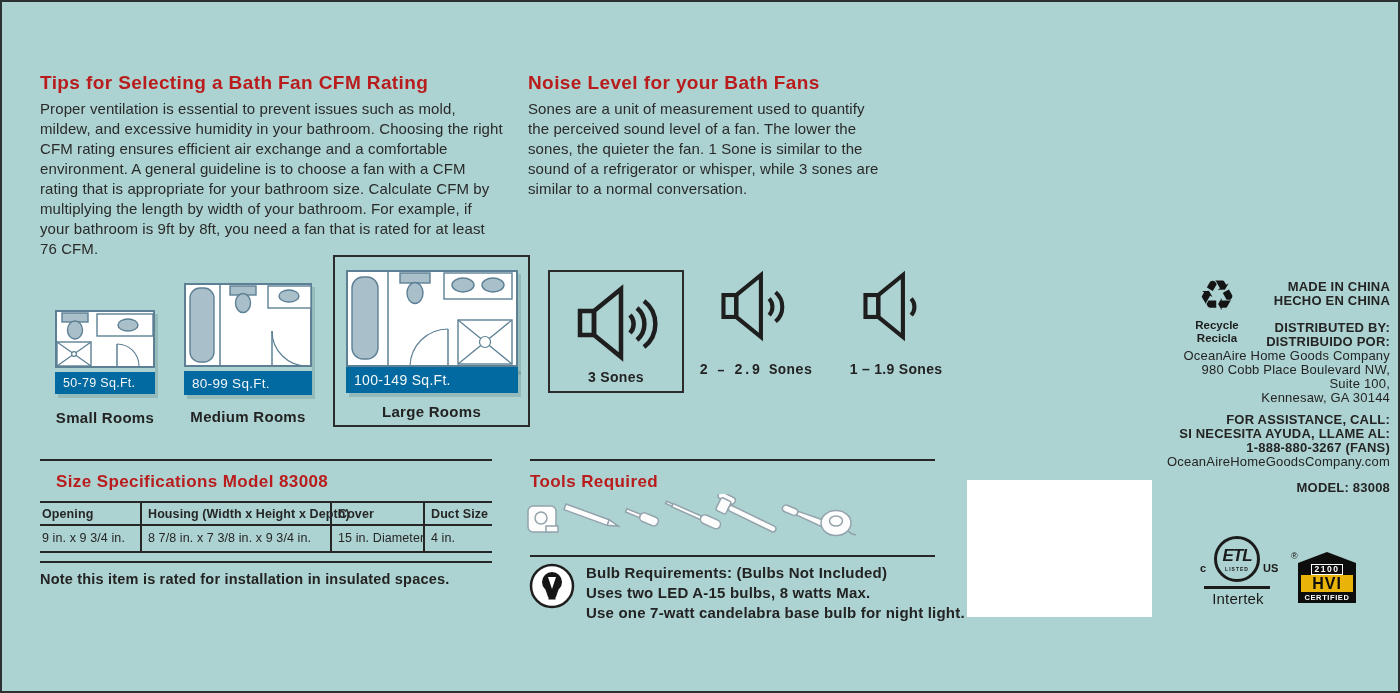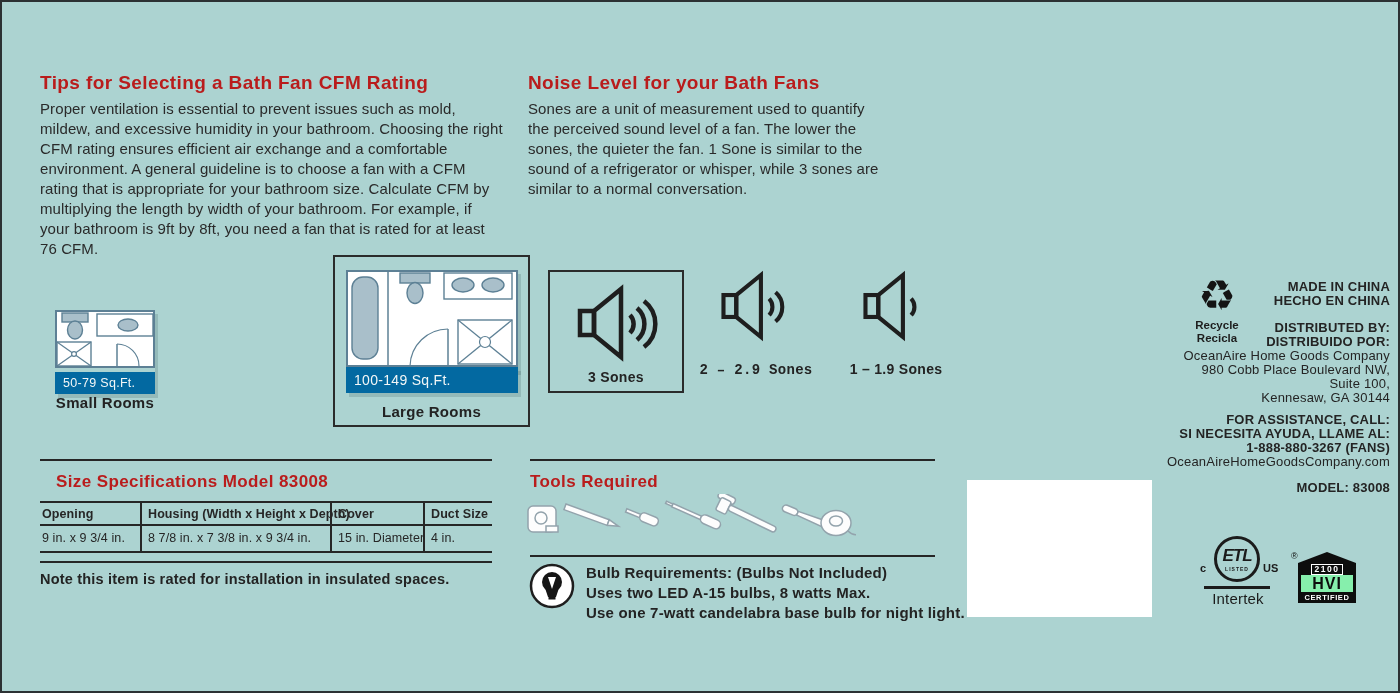--- a/index.html
+++ b/index.html
@@ -54,21 +54,21 @@
   .etl-side { position:absolute; font-weight:700; color:#1b1b1b; }
   .etl-line { position:absolute; left:8px; top:50px; width:66px; height:2.5px; background:#1b1b1b; }
   .intertek { position:absolute; left:0; top:54px; width:84px; text-align:center; font-size:15px; color:#1b1b1b; letter-spacing:.2px; }
 
   
   .hvi { width:58px; }
   .hvi-reg { position:absolute; left:-7px; top:-1px; font-size:9px; color:#111; }
   .hvi-roof { width:0; height:0; margin:0 auto; border-left:29px solid transparent; border-right:29px solid transparent; border-bottom:11px solid #0d0d0d; }
   .hvi-2100 { background:#0d0d0d; height:12px; display:flex; align-items:center; justify-content:center; }
   .hvi-2100 span { color:#fff; font-size:8.5px; font-weight:700; letter-spacing:1.5px; border:1px solid #fff; padding:0 3px; line-height:9px; }
-  .hvi-word { background:#86efac; border-left:3px solid #0d0d0d; border-right:3px solid #0d0d0d; text-align:center; font-size:16px; font-weight:700; letter-spacing:1px; color:#0d0d0d; line-height:17px; }
+  .hvi-word { background:#eab308; border-left:3px solid #0d0d0d; border-right:3px solid #0d0d0d; text-align:center; font-size:16px; font-weight:700; letter-spacing:1px; color:#0d0d0d; line-height:17px; }
   .hvi-cert { background:#0d0d0d; color:#fff; text-align:center; font-size:7.5px; font-weight:700; letter-spacing:.6px; line-height:11px; }
 
   .recycle-glyph { font-size:42px; line-height:40px; color:#141414; }
 </style>
 </head>
 <body>
 
 <div class="sheet">
   <div class="edge top"></div>
   <div class="edge bottom"></div>
@@ -91,23 +91,40 @@
         <ellipse cx="73" cy="15" rx="10" ry="6" fill="#a9bfca" stroke="#5d8095" stroke-width="1.4"></ellipse>
         <rect x="2" y="32" width="34" height="24" fill="#ffffff" stroke="#5d8095" stroke-width="1.4"></rect>
         <line x1="2" y1="32" x2="36" y2="56" stroke="#5d8095" stroke-width="1.2"></line>
         <line x1="36" y1="32" x2="2" y2="56" stroke="#5d8095" stroke-width="1.2"></line>
         <circle cx="19" cy="44" r="2.4" fill="#ffffff" stroke="#5d8095" stroke-width="1.2"></circle>
         <line x1="62" y1="56" x2="62" y2="34" stroke="#5d8095" stroke-width="1.5"></line>
         <path d="M62,34 A22,22 0 0 1 84,56" fill="none" stroke="#5d8095" stroke-width="1.2"></path>
       </svg>
     </div>
     <div class="sqft-bar plan-shadow" style="width:100px; height:22px; font-size:12.5px;">50-79 Sq.Ft.</div>
-    <div class="room-caption" style="">Small Rooms</div>
-  </div>
-
+    <div class="room-caption" style="margin-top:15px;">Small Rooms</div>
+  </div>
+
+  <div class="abs" style="left:184px; top:283px; width:128px;">
+    <div class="plan-shadow">
+      <svg width="128" height="84" viewBox="0 0 128 84">
+        <rect x="1" y="1" width="126" height="82" fill="#ffffff" stroke="#5d8095" stroke-width="2"></rect>
+        <rect x="6" y="5" width="24" height="74" rx="10" fill="#a9bfca" stroke="#5d8095" stroke-width="1.4"></rect>
+        <line x1="36" y1="1" x2="36" y2="83" stroke="#5d8095" stroke-width="1.5"></line>
+        <rect x="46" y="3" width="26" height="9" fill="#a9bfca" stroke="#5d8095" stroke-width="1.4"></rect>
+        <ellipse cx="59" cy="20" rx="7.5" ry="9.5" fill="#a9bfca" stroke="#5d8095" stroke-width="1.4"></ellipse>
+        <rect x="84" y="3" width="43" height="22" fill="#ffffff" stroke="#5d8095" stroke-width="1.4"></rect>
+        <ellipse cx="105" cy="13" rx="10" ry="6" fill="#a9bfca" stroke="#5d8095" stroke-width="1.4"></ellipse>
+        <line x1="88" y1="83" x2="88" y2="48" stroke="#5d8095" stroke-width="1.5"></line>
+        <path d="M88,48 A35,35 0 0 0 123,83" fill="none" stroke="#5d8095" stroke-width="1.2"></path>
+      </svg>
+    </div>
+    <div class="sqft-bar plan-shadow" style="width:128px; height:24px;">80-99 Sq.Ft.</div>
+    <div class="room-caption" style="margin-top:13px;">Medium Rooms</div>
+  </div>
 
   <div class="abs select-box" style="left:333px; top:255px; width:197px; height:172px;">
     <div class="abs plan-shadow" style="left:11px; top:13px;">
       <svg width="172" height="97" viewBox="0 0 172 97">
         <rect x="1" y="1" width="170" height="95" fill="#ffffff" stroke="#5d8095" stroke-width="2"></rect>
         <rect x="6" y="7" width="26" height="82" rx="11" fill="#a9bfca" stroke="#5d8095" stroke-width="1.4"></rect>
         <line x1="42" y1="1" x2="42" y2="96" stroke="#5d8095" stroke-width="1.5"></line>
         <rect x="54" y="3" width="30" height="10" fill="#a9bfca" stroke="#5d8095" stroke-width="1.4"></rect>
         <ellipse cx="69" cy="23" rx="8" ry="10.5" fill="#a9bfca" stroke="#5d8095" stroke-width="1.4"></ellipse>
         <rect x="98" y="3" width="68" height="26" fill="#ffffff" stroke="#5d8095" stroke-width="1.4"></rect>

